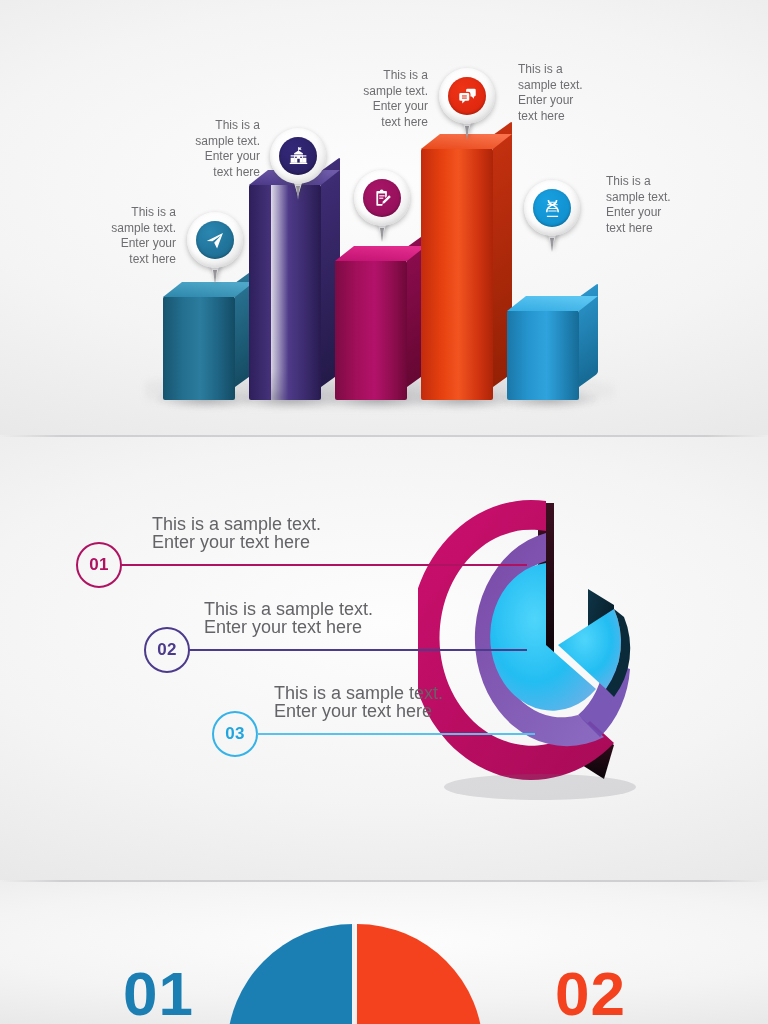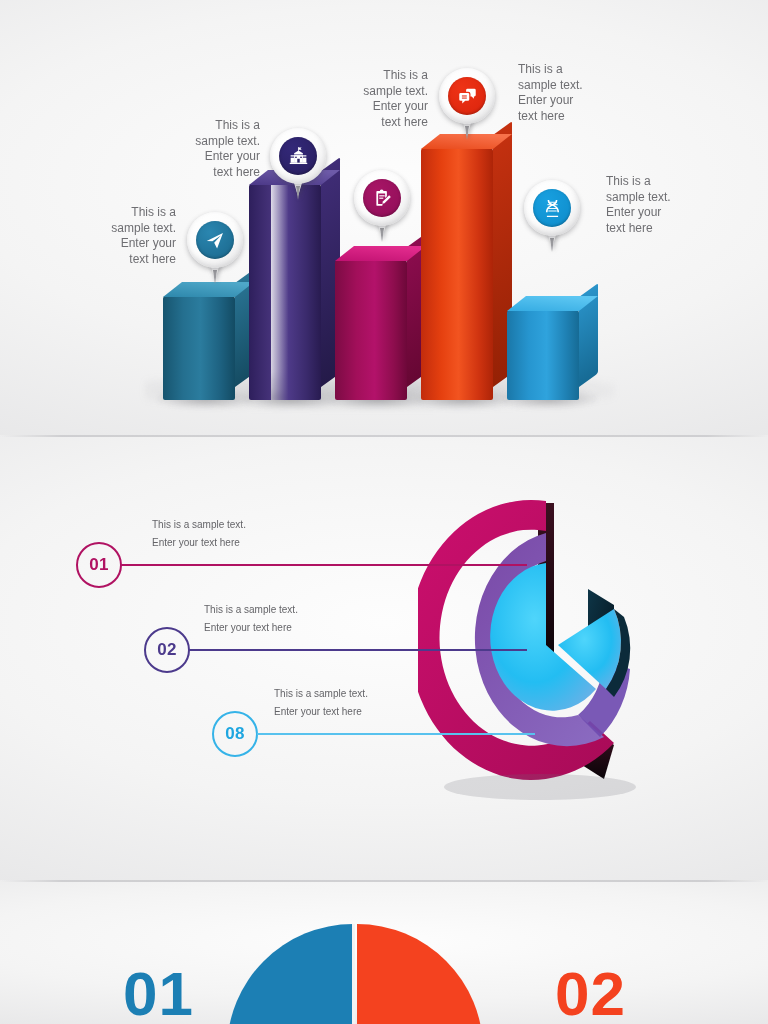--- a/index.html
+++ b/index.html
@@ -149,21 +149,21 @@
     letter-spacing: .4px;
     background: transparent;
   }
   .callout .leader {
     position: absolute;
     left: 45px; top: 22px;
     height: 1.6px;
   }
   .callout .co-text {
     position: absolute;
-    font-size: 10px;
+    font-size: 18px;
     line-height: 17.5px;
     color: #646468;
     white-space: pre-line;
     width: 240px;
   }
 
   
   .split-wrap {
     position: absolute;
     left: 227px; top: 44px;
@@ -461,21 +461,21 @@
   </div>
 
   <div class="callout" style="left:144px; top:192px;">
     <div class="num-circle" style="border-color:#4c3a8c; color:#4c3a8c;">02</div>
     <div class="leader" style="width:338px; background:#4c3a8c;"></div>
     <div class="co-text" style="left:60px; top:-26px;">This is a sample text.
 Enter your text here</div>
   </div>
 
   <div class="callout" style="left:212px; top:276px;">
-    <div class="num-circle" style="border-color:#35b3e8; color:#1fa6e0;">08</div>
+    <div class="num-circle" style="border-color:#35b3e8; color:#1fa6e0;">03</div>
     <div class="leader" style="width:278px; background:#58c2ee;"></div>
     <div class="co-text" style="left:62px; top:-26px;">This is a sample text.
 Enter your text here</div>
   </div>
 </section>
 
 <section class="slide" id="slide3">
   <div class="slide-bg"></div>
   <div class="slide-edge-top"></div>
 

